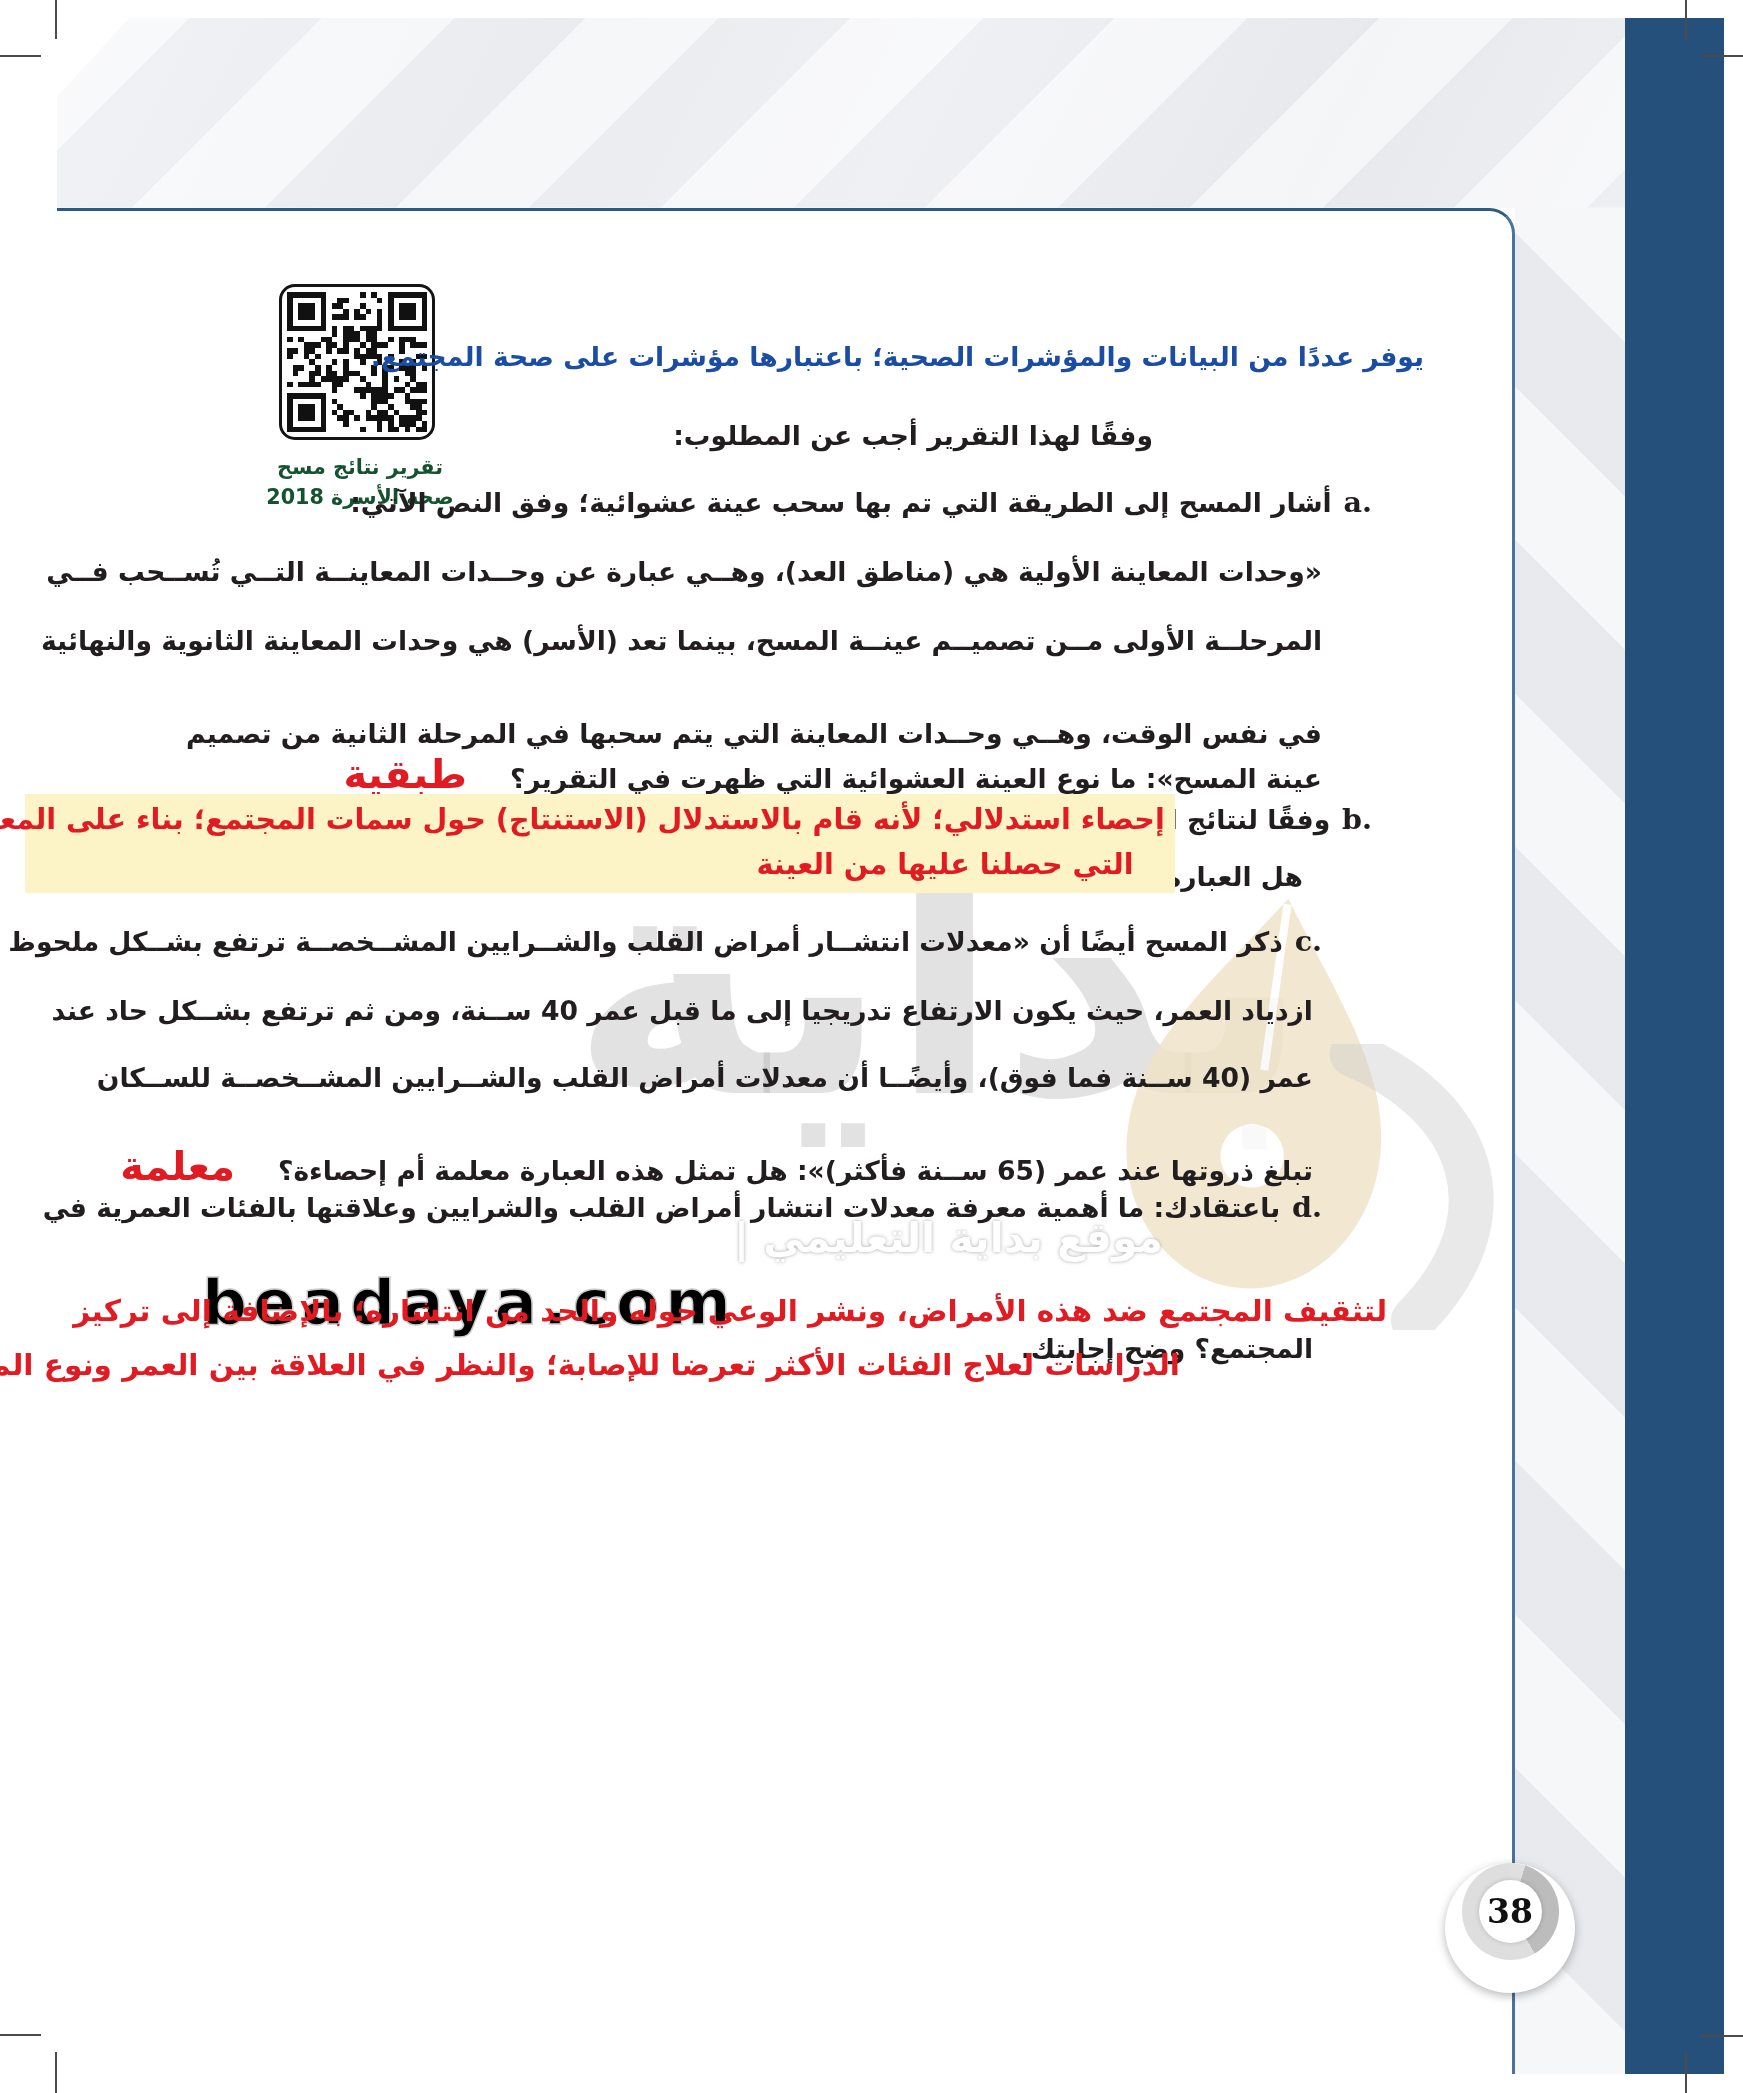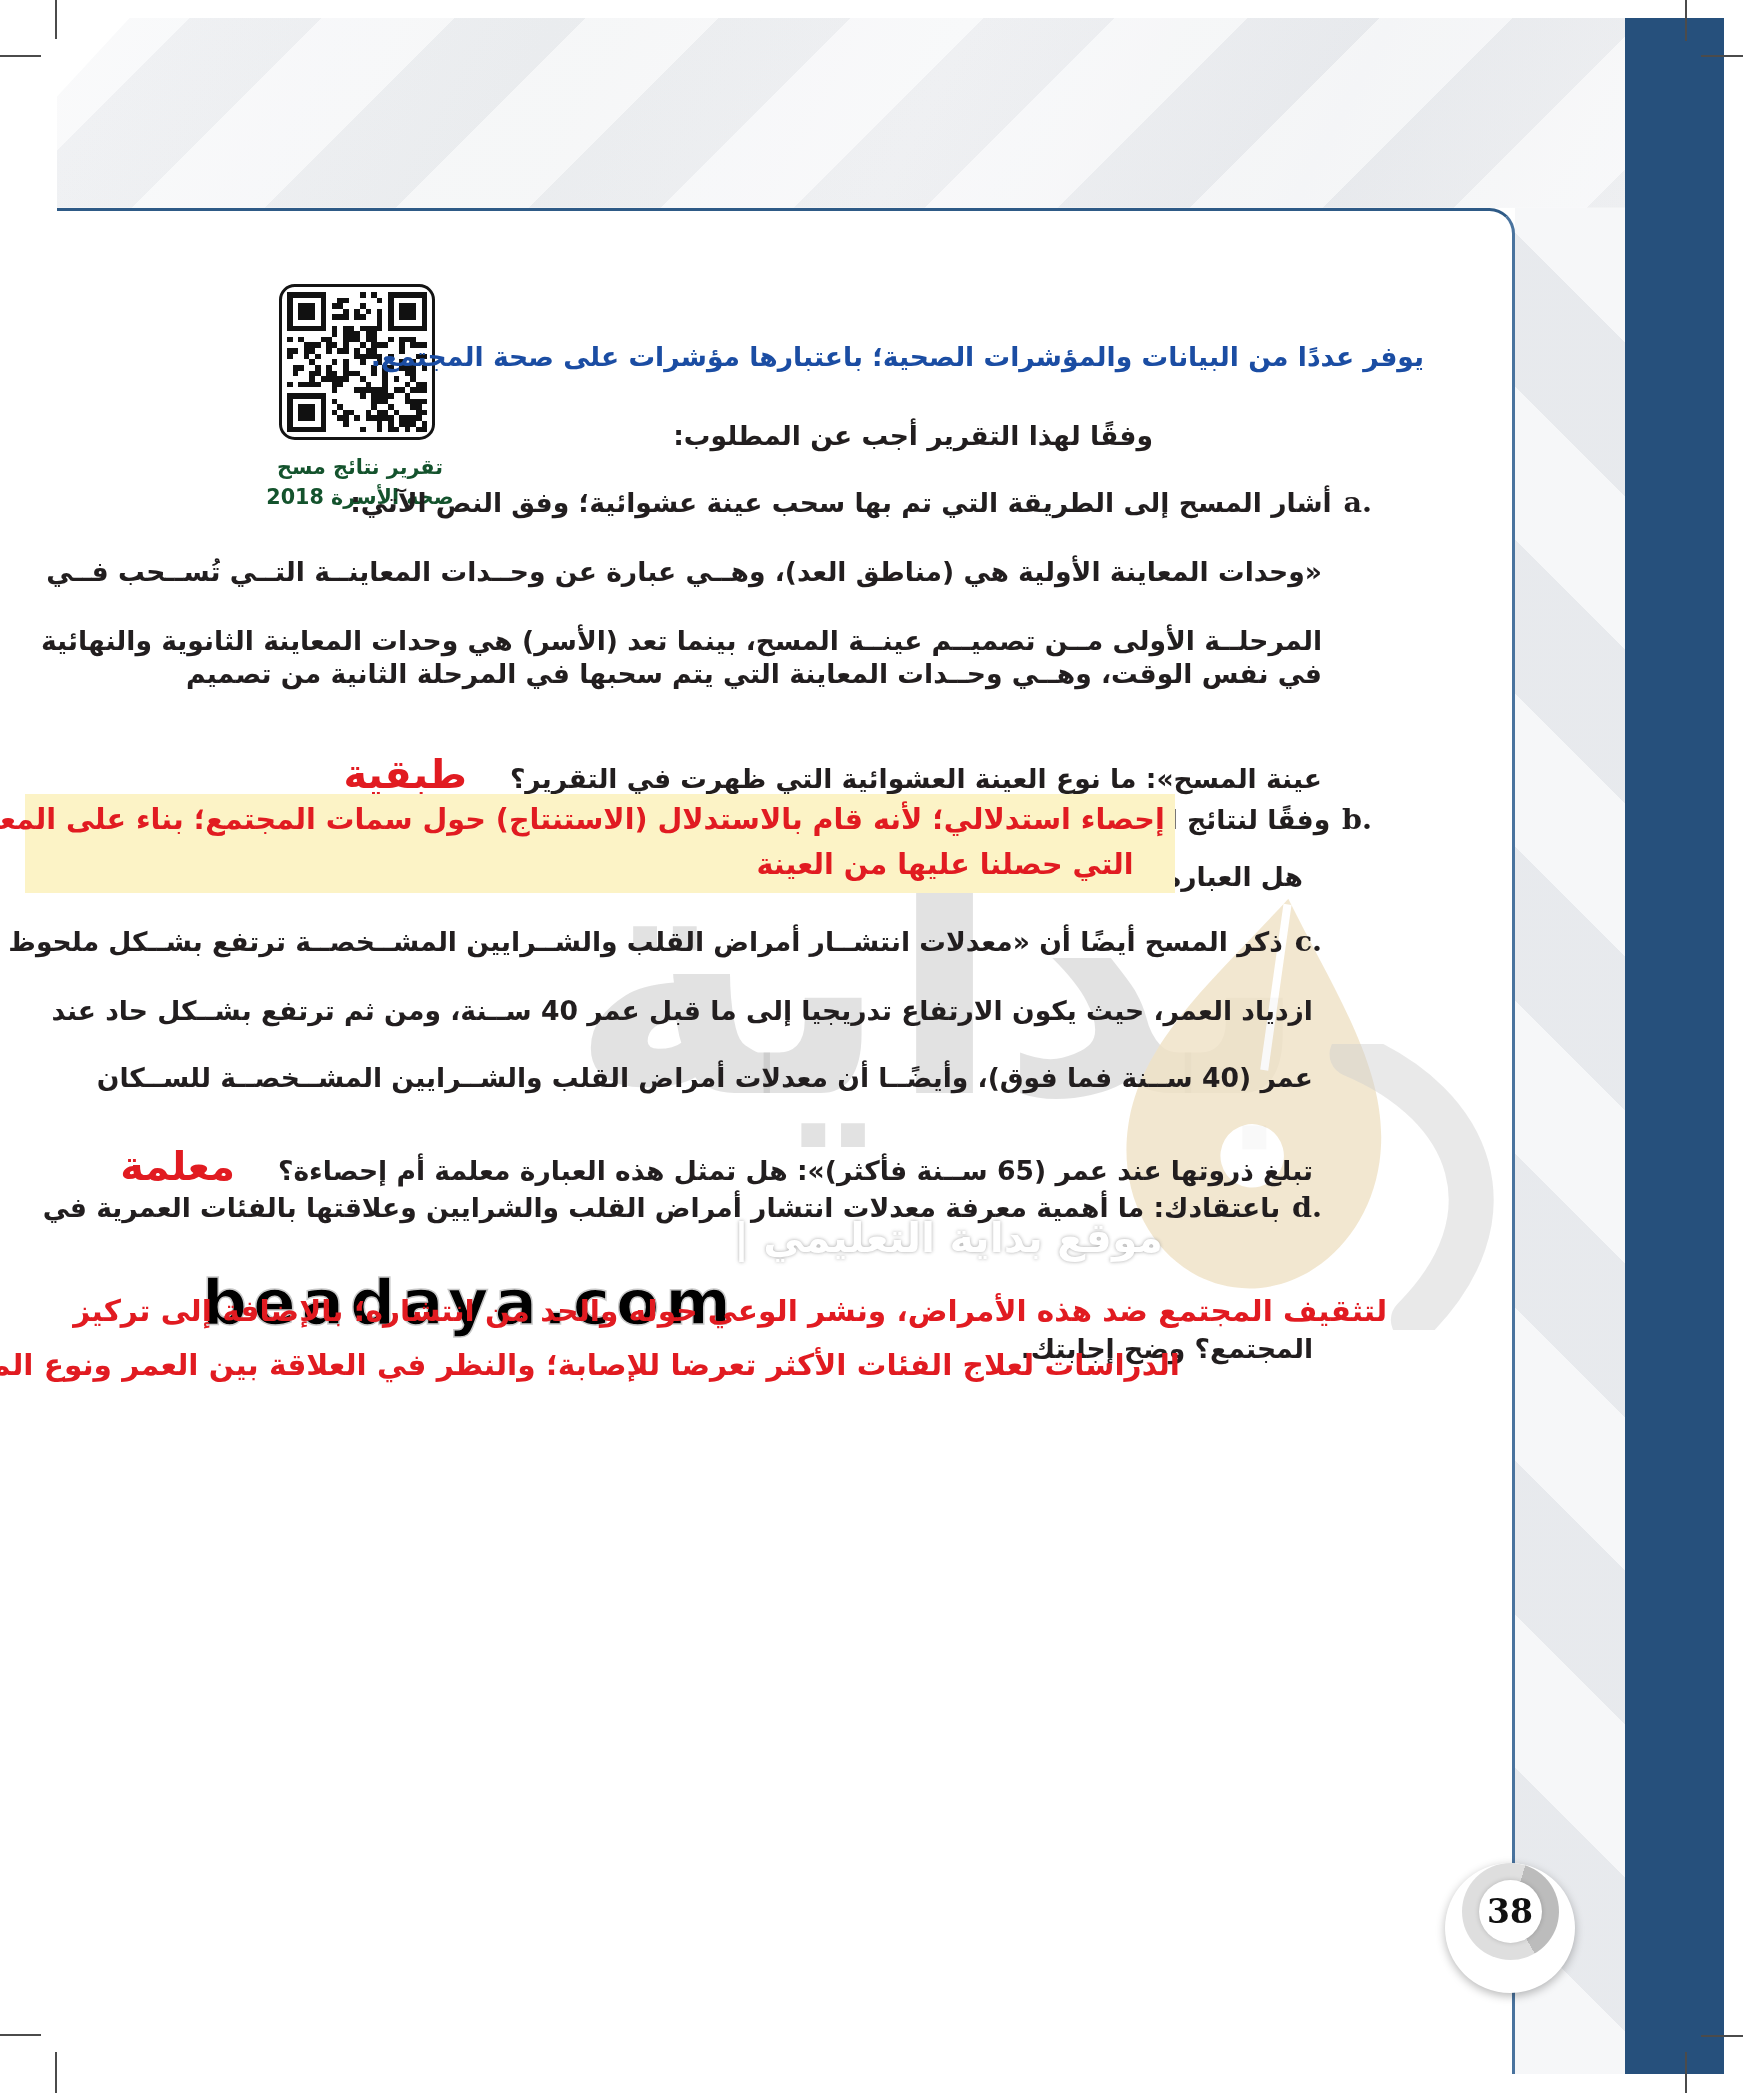--- a/index.html
+++ b/index.html
@@ -399,21 +399,21 @@
   </div>
 
   <div class="ln blue" style="top:337px;right:320px;">يوفر عددًا من البيانات والمؤشرات الصحية؛ باعتبارها مؤشرات على صحة المجتمع.</div>
   <div class="ln" style="top:416px;right:591px;">وفقًا لهذا التقرير أجب عن المطلوب:</div>
 
   <div class="ln" style="top:483px;right:372px;">
     <span class="marker">a.</span><span>أشار المسح إلى الطريقة التي تم بها سحب عينة عشوائية؛ وفق النص الآتي:</span>
   </div>
   <div class="ln" style="top:621px;right:422px;">المرحلــة الأولى مــن تصميــم عينــة المسح، بينما تعد (الأسر) هي وحدات المعاينة الثانوية والنهائية</div>
   <div class="ln" style="top:552px;right:422px;">«وحدات المعاينة الأولية هي (مناطق العد)، وهــي عبارة عن وحــدات المعاينــة التــي تُســحب فــي</div>
-  <div class="ln" style="top:654px;right:422px;">في نفس الوقت، وهــي وحــدات المعاينة التي يتم سحبها في المرحلة الثانية من تصميم</div>
+  <div class="ln" style="top:714px;right:422px;">في نفس الوقت، وهــي وحــدات المعاينة التي يتم سحبها في المرحلة الثانية من تصميم</div>
   <div class="ln" style="top:755px;right:422px;">
     <span>عينة المسح»: ما نوع العينة العشوائية التي ظهرت في التقرير؟</span><span class="gap"></span><span class="red ans-inline">طبقية</span>
   </div>
 
   <div class="ln" style="top:800px;right:372px;">
     <span class="marker">b.</span><span>وفقًا لنتائج المس</span>
   </div>
   <div class="ln" style="top:857px;right:441px;">هل العبارة الساب</div>
 
   <div class="highlight">

